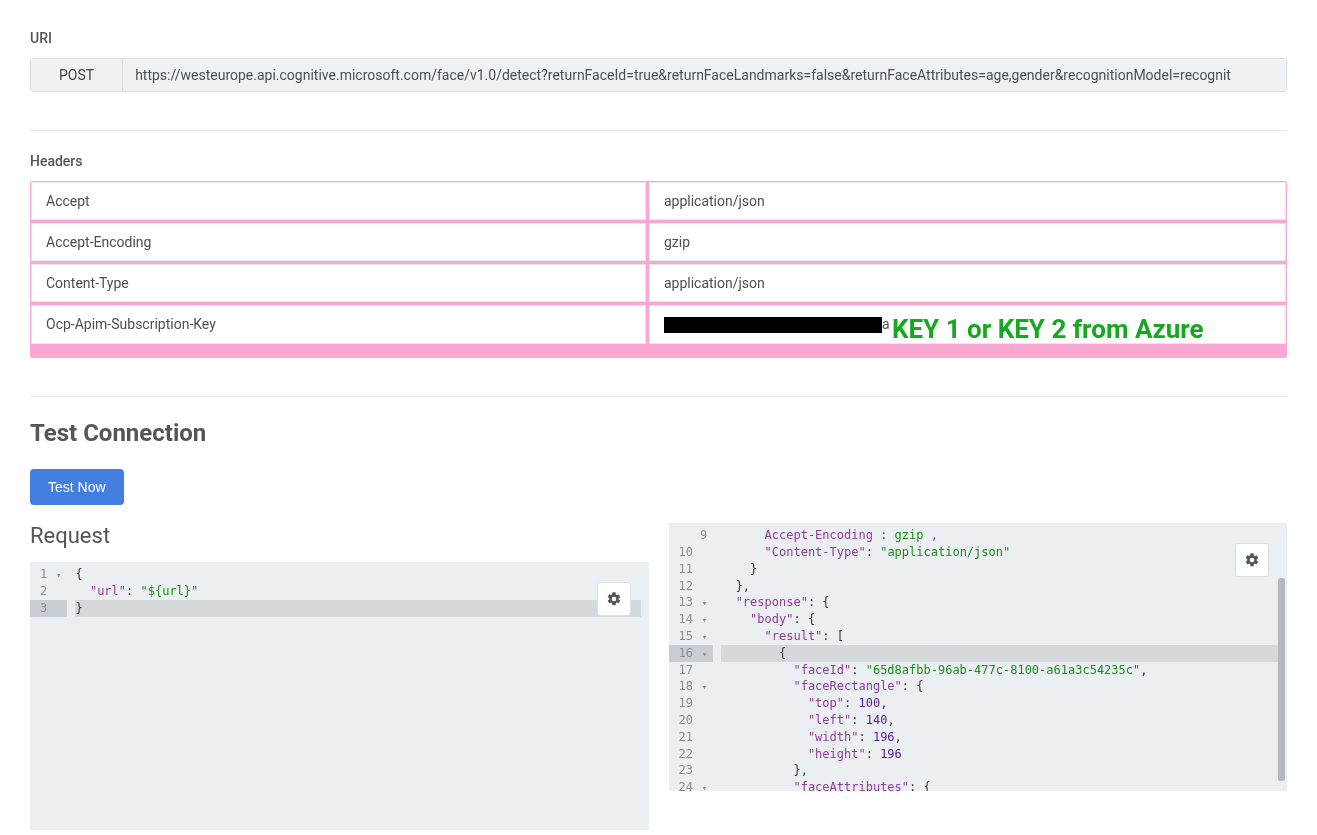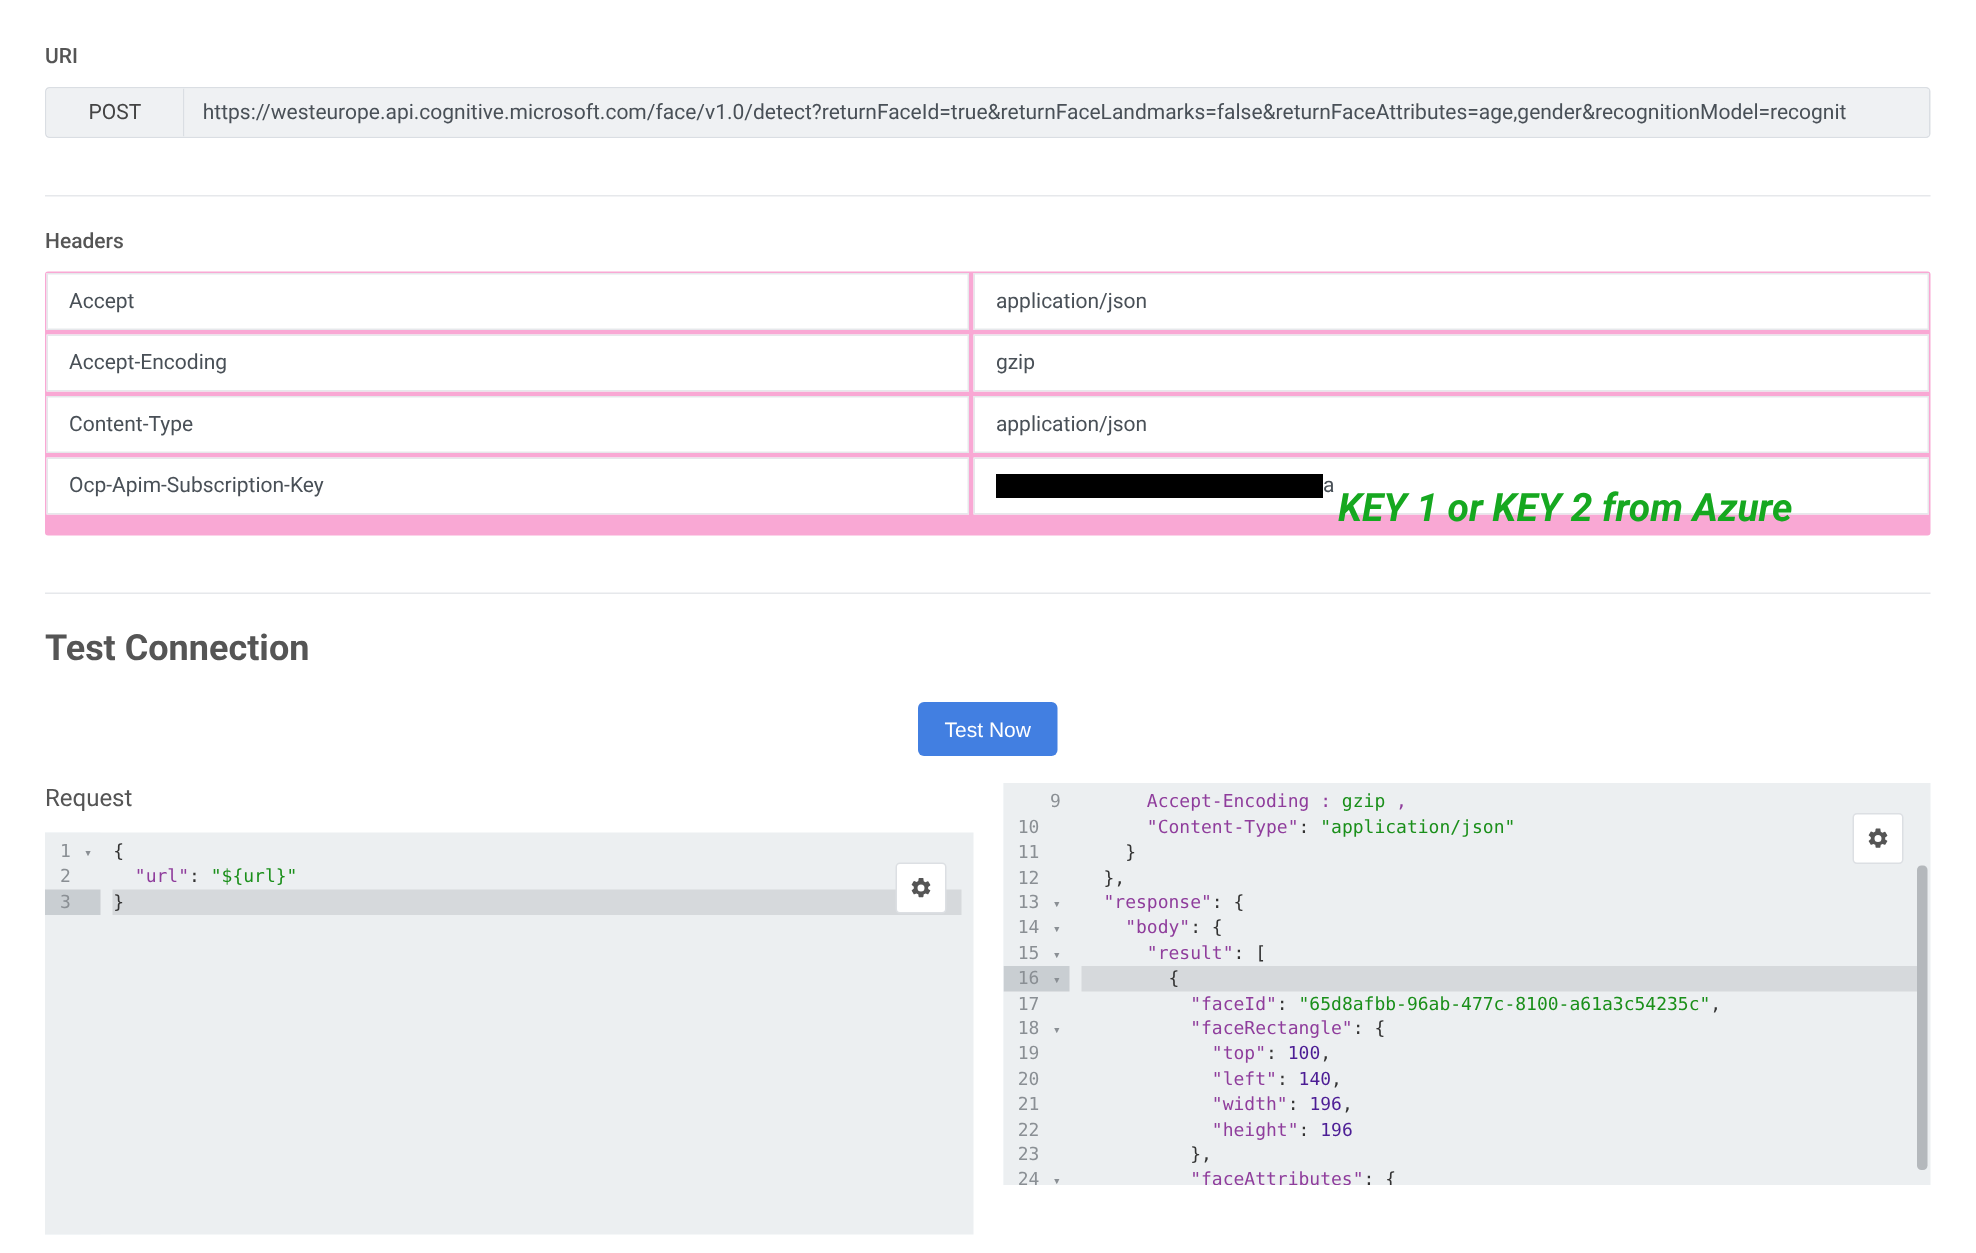--- a/index.html
+++ b/index.html
@@ -10,27 +10,27 @@
 .uri-value{flex:1;padding:8px 12px;background:#eff1f3;color:#495057;white-space:nowrap;overflow:hidden}
 .divider{border:none;border-top:1px solid #e6e8eb;margin:38px 0 22px 0}
 .headers-table{background:#f9a8d4;padding:1px;border-radius:2px}
 .header-row{display:flex;gap:3px;margin-bottom:3px}
 .header-row:last-child{margin-bottom:13px}
 .header-cell{background:#fff;padding:10px 14px;border:1px solid #e6e8eb;color:#495057;position:relative}
 .header-key{flex:0 0 49%}
 .header-val{flex:1}
 .redacted-bar{display:inline-block;width:218px;height:16px;background:#000;vertical-align:middle}
 .zchar{color:#495057}
-.annotation{position:absolute;left:242px;top:18px;color:#16a820;font-size:26px;font-weight:700;font-style:italic;white-space:nowrap}
+.annotation{position:absolute;left:242px;top:8px;color:#16a820;font-size:26px;font-weight:700;white-space:nowrap}
 .test-title{font-size:24px;font-weight:700;color:#555;margin-bottom:22px;margin-top:4px}
-.btn-row{display:flex;justify-content:center;margin-bottom:18px}
+.btn-row{display:flex;justify-content:flex-start;margin-bottom:18px}
 .test-btn{background:#427fe1;color:#fff;border:none;padding:10px 18px;border-radius:4px;font-size:14px;cursor:pointer}
 .panels{display:flex;gap:20px}
 .panel{flex:1;min-width:0}
-.panel-title{font-size:16px;font-weight:400;color:#555;margin-bottom:14px}
+.panel-title{font-size:22px;font-weight:400;color:#555;margin-bottom:14px}
 .code-editor{position:relative;background:#eceff1;border-radius:0;height:268px;overflow:hidden;display:flex}
 .gutter{background:#eceff1;padding:4px 6px 4px 10px;text-align:right;font-family:Consolas,Monaco,monospace;font-size:12px;color:#8a8f94;line-height:1.4;user-select:none}
 .gutter .gl{white-space:nowrap}
 .fold{color:#8a8f94;font-size:9px;display:inline-block;width:7px}
 .code-body{flex:1;padding:4px 8px;font-family:Consolas,Monaco,monospace;font-size:12px;line-height:1.4;color:#333;white-space:pre;overflow:hidden}
 .gear-btn{position:absolute;top:20px;right:18px;width:34px;height:34px;background:#fff;border:1px solid #dcdfe3;border-radius:3px;display:flex;align-items:center;center;justify-content:center;cursor:pointer}
 .gear-btn svg{width:16px;height:16px;fill:#555}
 .tk-key{color:#8f3d9c}
 .tk-str{color:#1a8f1a}
 .tk-num{color:#4c1d95}

